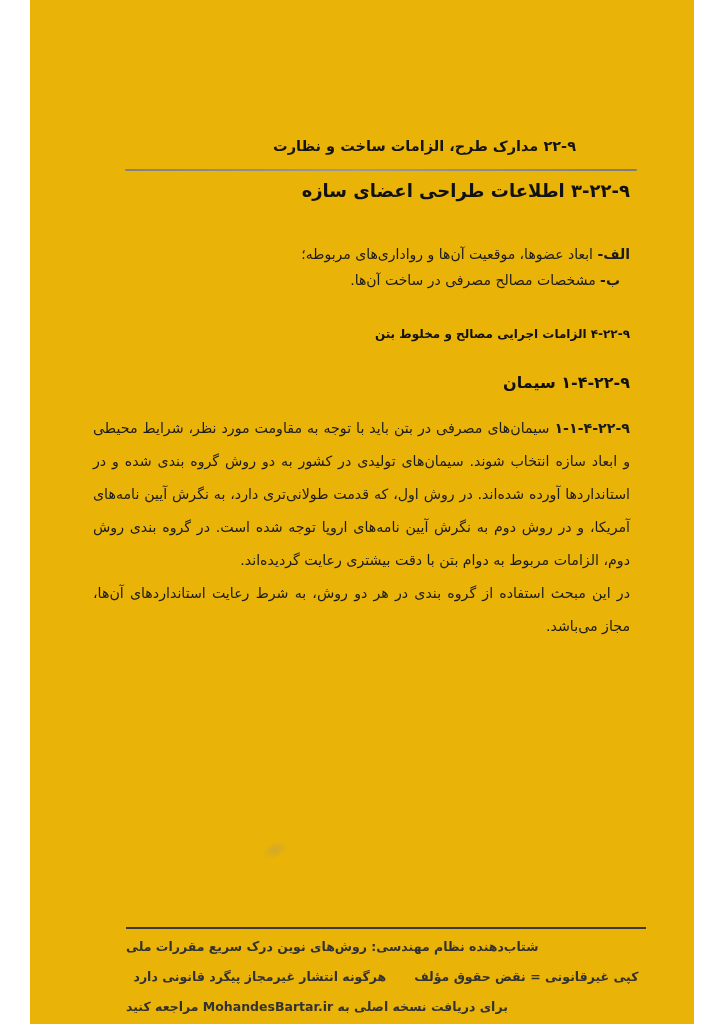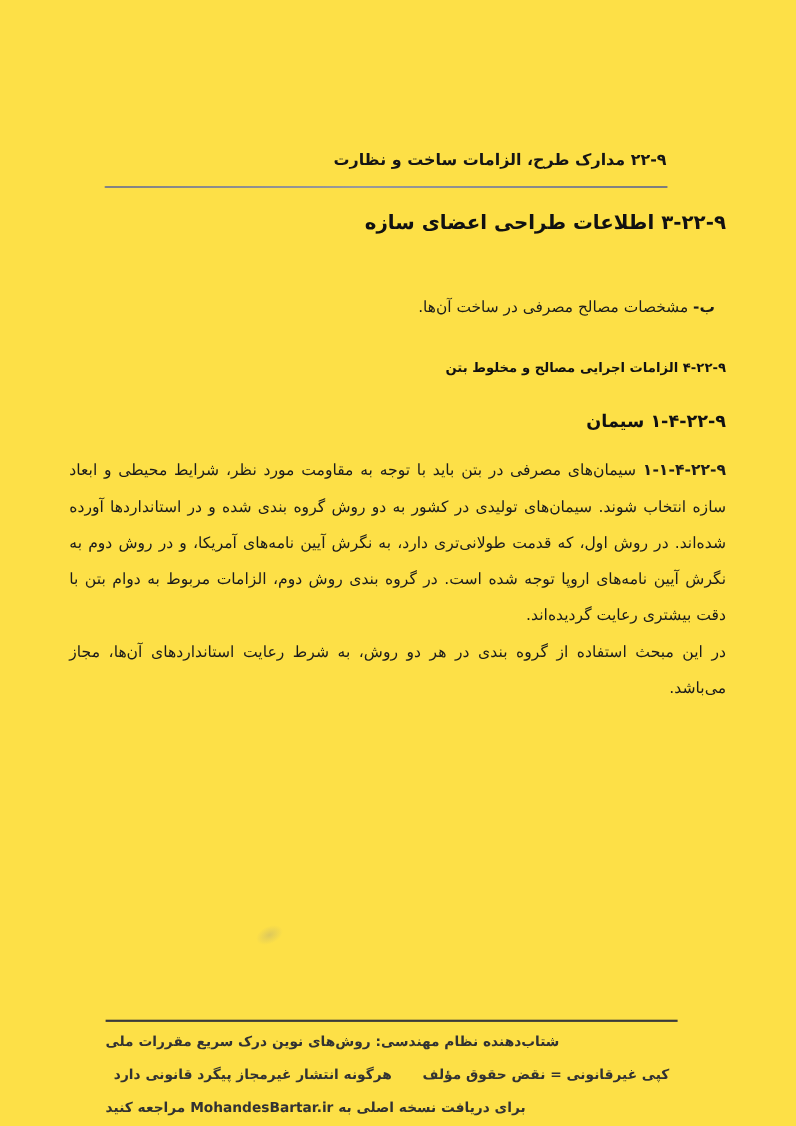--- a/index.html
+++ b/index.html
@@ -1,24 +1,24 @@
 <!DOCTYPE html>
 <html lang="fa"><head>
 <meta charset="utf-8">
 <style>
   * { box-sizing: border-box; margin: 0; padding: 0; }
   html, body { background: #ffffff; }
   body { font-family: "DejaVu Sans", sans-serif; }
 
   .page {
     position: relative;
-    width: 724px;
+    width: 664px;
     height: 1024px;
     margin: 0 auto;
-    background: #fde047;
+    background: #eab308;
     direction: rtl;
     color: #1c1c1c;
     overflow: hidden;
   }
 
   
   .running-head {
     position: absolute;
     top: 138px;
     right: 118px;
@@ -37,21 +37,21 @@
   }
 
   
   .sec-title {
     position: absolute;
     right: 64px;
     font-weight: bold;
     color: #111;
     letter-spacing: 0;
   }
-  .t-design { top: 192px; font-size: 18px; }
+  .t-design { top: 180px; font-size: 18px; }
   .t-exec   { top: 327px; font-size: 12px; }
   .t-cement { top: 373px; font-size: 16px; }
 
   
   .list-row {
     position: absolute;
     right: 64px;
     font-size: 14px;
     color: #1b1b1b;
   }
@@ -116,20 +116,24 @@
 </head>
 <body>
 
 <div class="page">
 
   <div class="running-head">۹‏-۲۲ مدارک طرح، الزامات ساخت و نظارت</div>
   <div class="head-rule"></div>
 
   <h1 class="sec-title t-design">۹‏-۲۲‏-۳ اطلاعات طراحی اعضای سازه</h1>
 
+  <div class="list-row row-a">
+    <span class="lbl">الف-</span>
+    <span>ابعاد عضوها، موقعیت آن‌ها و رواداری‌های مربوطه؛</span>
+  </div>
 
   <div class="list-row row-b">
     <span class="lbl">ب-</span>
     <span>مشخصات مصالح مصرفی در ساخت آن‌ها.</span>
   </div>
 
   <h1 class="sec-title t-exec">۹‏-۲۲‏-۴ الزامات اجرایی مصالح و مخلوط بتن</h1>
 
   <h2 class="sec-title t-cement">۹‏-۲۲‏-۴‏-۱ سیمان</h2>
 

